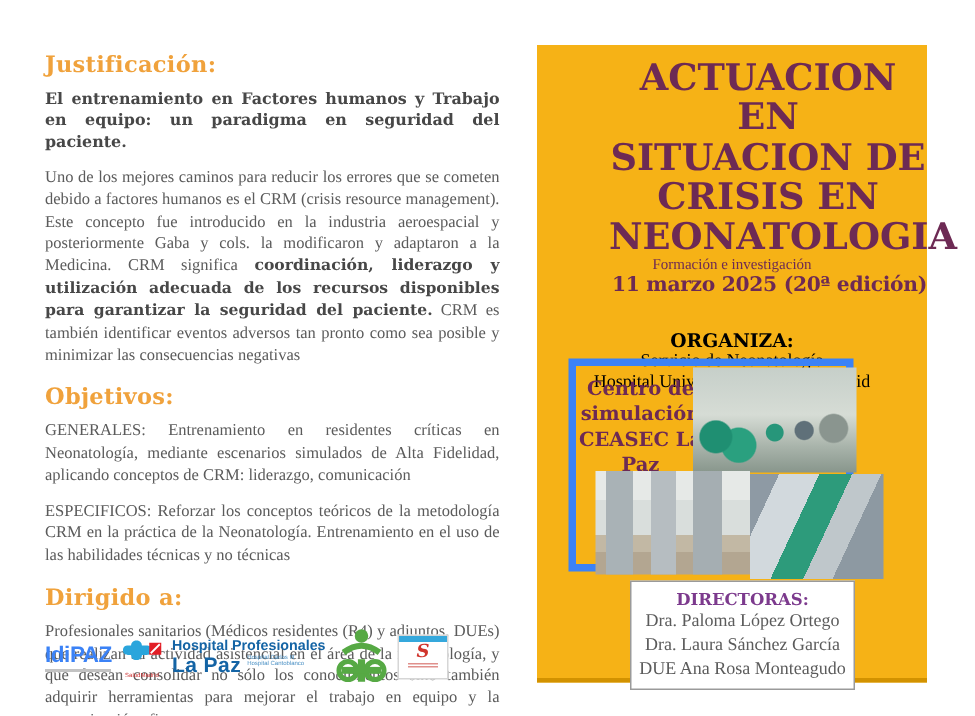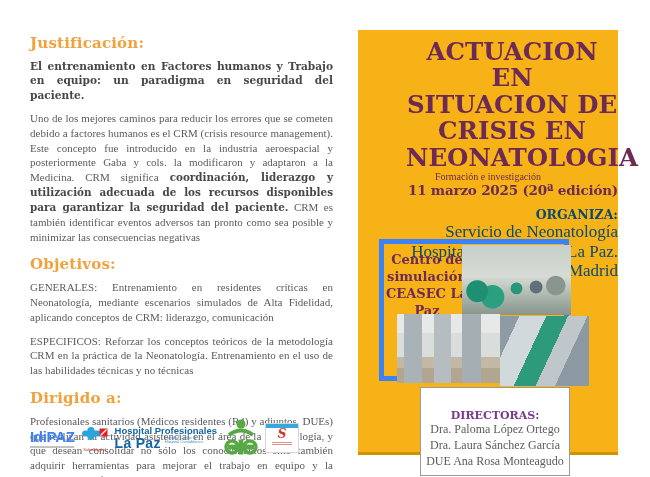--- a/index.html
+++ b/index.html
@@ -51,23 +51,23 @@
   }
   .panel-title{
     margin-top:9px;text-align:center;white-space:pre-line;
     font-family:"DejaVu Serif",serif;font-weight:bold;font-size:24.5px;line-height:1.08;
     color:#6D2A54;
     padding-left:48px;
   }
   .sub1{text-align:center;font-size:10px;color:#6D2A54;margin-top:0;}
   .sub2{text-align:right;font-size:13.5px;font-weight:bold;color:#6D2A54;
     font-family:"DejaVu Serif",serif;letter-spacing:-.2px;}
-  .organiza{margin-top:9px;text-align:right;color:#0c4a6e;}
+  .organiza{margin-top:21px;text-align:center;color:#000000;}
   .organiza .lab{font-family:"DejaVu Serif",serif;font-weight:bold;font-size:12.5px;}
-  .organiza .l{font-size:17px;line-height:1.15;}
+  .organiza .l{font-size:12px;line-height:1.15;}
   .frame{
     position:absolute;left:21px;top:209px;width:190px;height:142px;
     border:5px solid #3b82f6;box-sizing:border-box;text-decoration:underline;
   }
   .centerbox{
     position:absolute;left:0;top:8px;width:86px;text-align:center;white-space:pre-line;
     font-family:"DejaVu Serif",serif;font-weight:bold;font-size:13px;line-height:1.3;
     color:#6D2A54;
   }
   .ph{position:absolute;}
@@ -90,21 +90,21 @@
   }
   .ph-close{
     left:116px;top:72px;width:89px;height:70px;
     background:
       linear-gradient(115deg,#8e9aa4 0 16%,#d2d9dd 16% 38%,#2d9b7b 38% 56%,
         #bfc7cb 56% 72%,#8d99a2 72% 100%);
   }
   .dirbox{
     position:absolute;left:62px;top:357px;width:150px;
     background:#ffffff;border:1px solid #9a9a9a;box-sizing:border-box;
-    text-align:center;padding:21px 4px 6px 4px;
+    text-align:center;padding:5px 4px 6px 4px;
   }
   .dirbox .lab{font-family:"DejaVu Serif",serif;font-weight:bold;font-size:11px;color:#7C3A8D;}
   .dirbox .nm{font-size:12px;color:#5b5b5b;line-height:1.32;}
 </style>
 </head>
 <body>
 
 <div class="left-col">
   <div class="h-orange">Justificación:</div>
   <p class="lead">El entrenamiento en Factores humanos y Trabajo en equipo: un paradigma en seguridad del paciente.</p>

